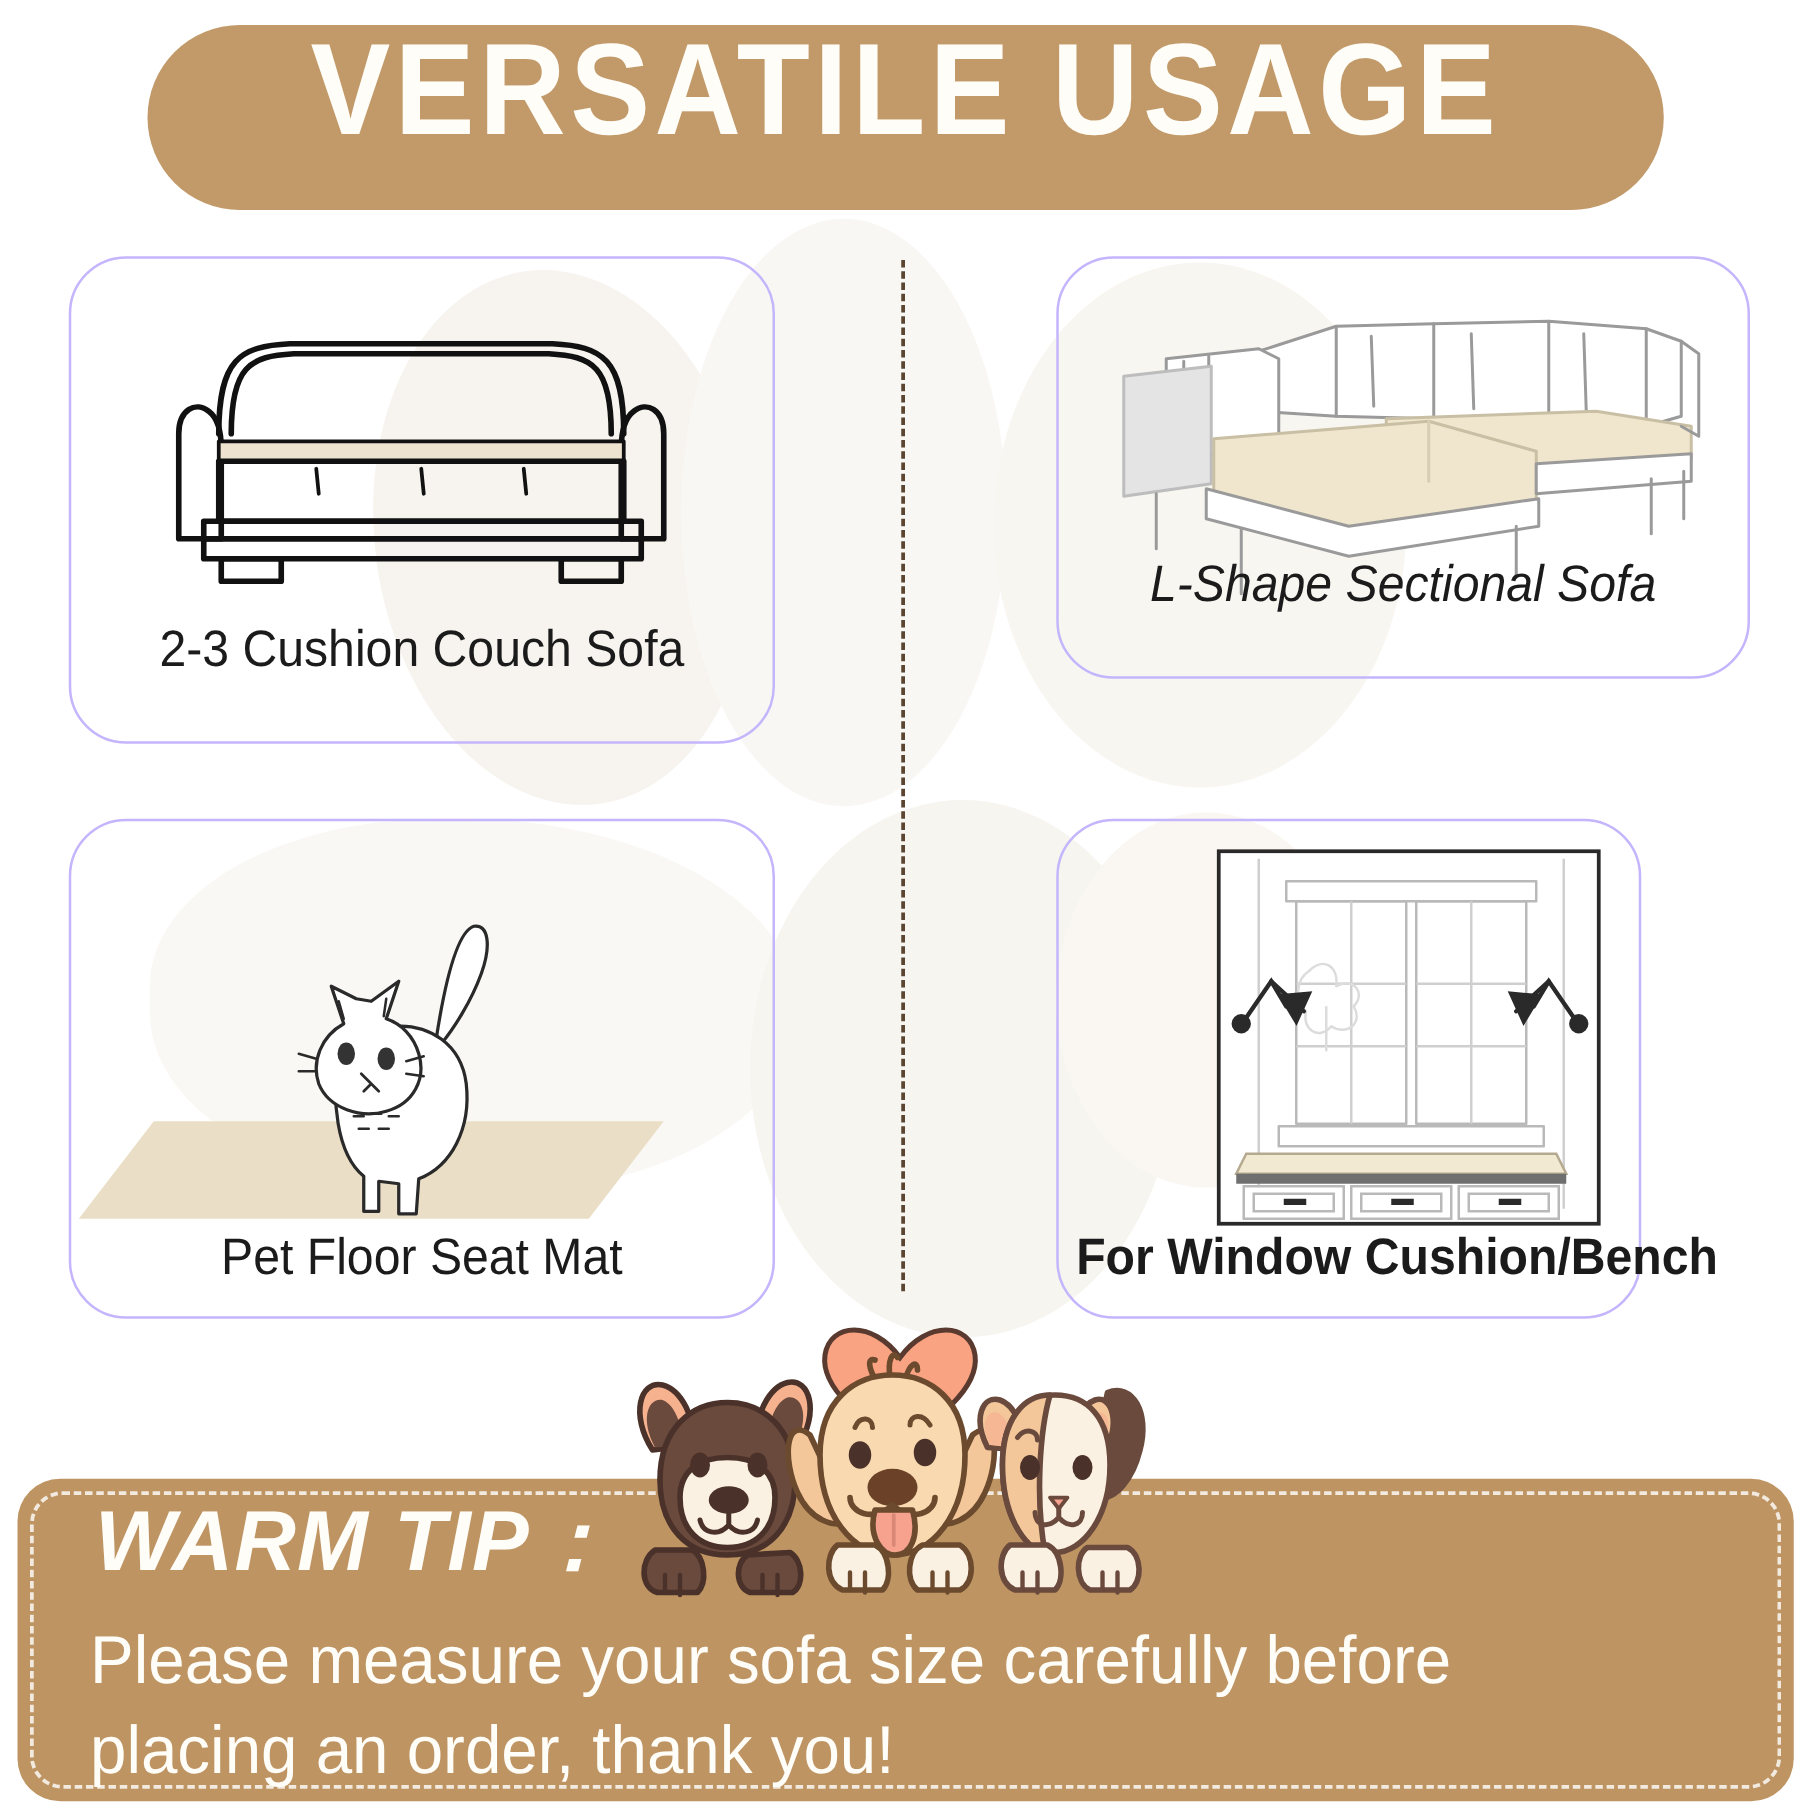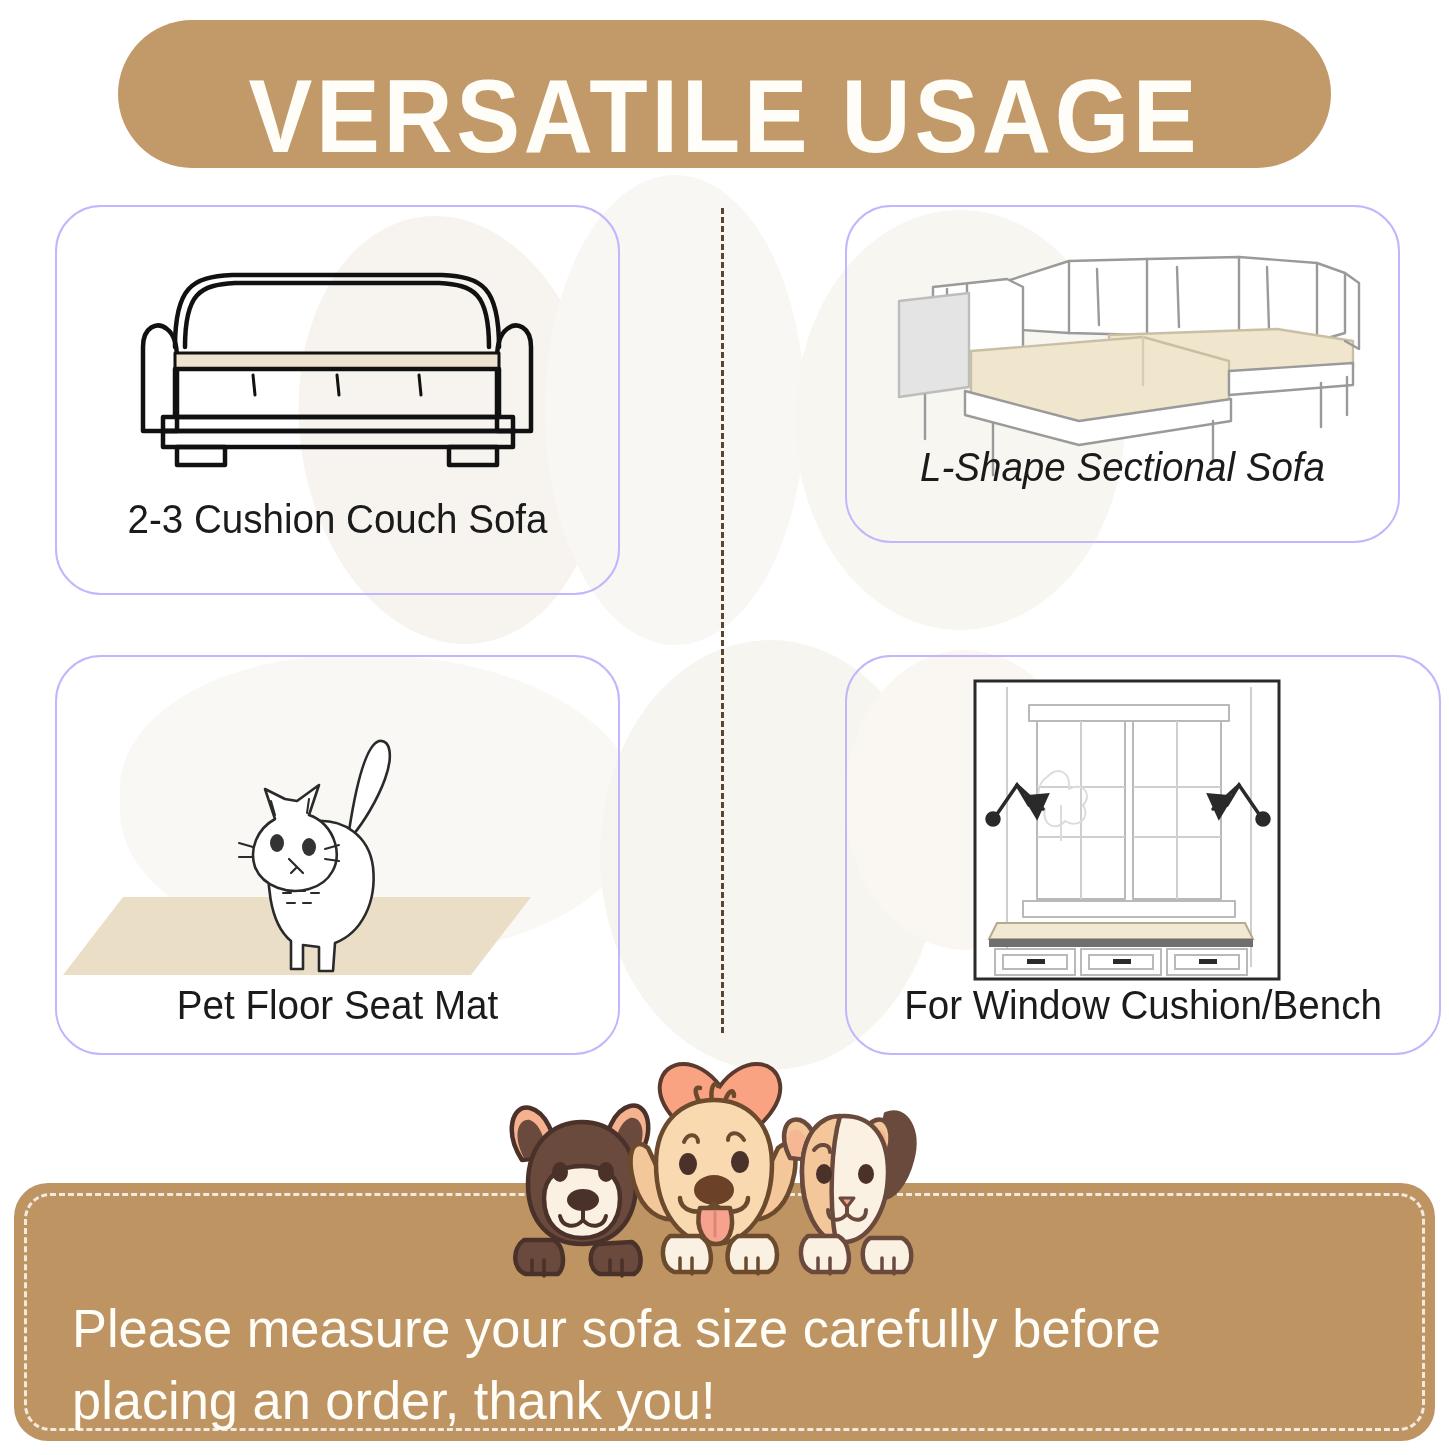--- a/index.html
+++ b/index.html
@@ -13,37 +13,37 @@
   #blob2{left:545px;top:175px;width:260px;height:470px;background:#F9F7F3;}
   #blob3{left:795px;top:210px;width:330px;height:420px;background:#F8F6F1;}
   #blob4{left:120px;top:655px;width:520px;height:300px;background:#FAF8F4;border-radius:46% 54% 50% 50%;}
   #blob5{left:600px;top:640px;width:340px;height:430px;background:#F7F5F0;}
   #blob6{left:845px;top:650px;width:240px;height:300px;background:#FAF7F2;}
 
   
   #header-banner{
     position:absolute;left:118px;top:20px;width:1213px;height:148px;
     background:#C29A6A;border-radius:74px;z-index:3;
-    display:flex;align-items:flex-end;justify-content:center;
+    display:flex;align-items:flex-start;justify-content:center;
   }
   #header-title{
     color:#FFFDF7;font-weight:bold;font-size:104px;letter-spacing:4px;
     transform:scaleX(0.92);white-space:nowrap;line-height:1;
     font-family:"Liberation Sans","DejaVu Sans",sans-serif;
   }
 
   
   .card{
     position:absolute;border:2px solid #c4b5fd;border-radius:46px;
     background:transparent;z-index:2;box-sizing:border-box;
   }
   #card-couch{left:55px;top:205px;width:565px;height:390px;}
   #card-sectional{left:845px;top:205px;width:555px;height:338px;font-style:italic;}
   #card-petmat{left:55px;top:655px;width:565px;height:400px;text-decoration:underline;}
-  #card-window{left:845px;top:655px;width:596px;height:400px;}
+  #card-window{left:845px;top:655px;width:468px;height:400px;font-weight:bold;}
 
   .card-label{
     position:absolute;left:0;right:0;text-align:center;
     font-size:41px;color:#1b1b1b;white-space:nowrap;
     transform:scaleX(0.94);
   }
   #card-couch .card-label,#card-sectional .card-label{bottom:50px;}
   #card-petmat .card-label,#card-window .card-label{bottom:24px;}
 
   .art{position:absolute;left:0;right:0;}
@@ -287,15 +287,16 @@
     <path d="M352 190 L366 190 L359 199 Z" fill="#F6A28E" stroke="#6B4A3E" stroke-width="3"></path>
     <path d="M359 199 L359 206 M359 206 C350 216 340 212 340 202 M359 206 C368 216 378 212 378 202" fill="none" stroke-width="4"></path>
     <path d="M320 228 C310 236 310 258 324 264 L356 264 C364 256 362 234 350 228 Z" fill="#FBF1E3"></path>
     <path d="M382 230 C372 236 372 258 384 264 L416 264 C426 258 426 236 414 230 Z" fill="#FBF1E3"></path>
     <path d="M330 264 L330 250 M342 266 L342 250 M394 264 L394 250 M406 266 L406 250" stroke-width="3.5"></path>
   </g>
 </svg>
 
 <div id="warm-tip-banner">
   <div id="warm-tip-dashes"></div>
+  <div id="warm-tip-heading">WARM TIP：</div>
   <div class="tip-line" id="tip-line-1">Please measure your sofa size carefully before</div>
   <div class="tip-line" id="tip-line-2">placing an order, thank you!</div>
 </div>
 
 </body></html>

